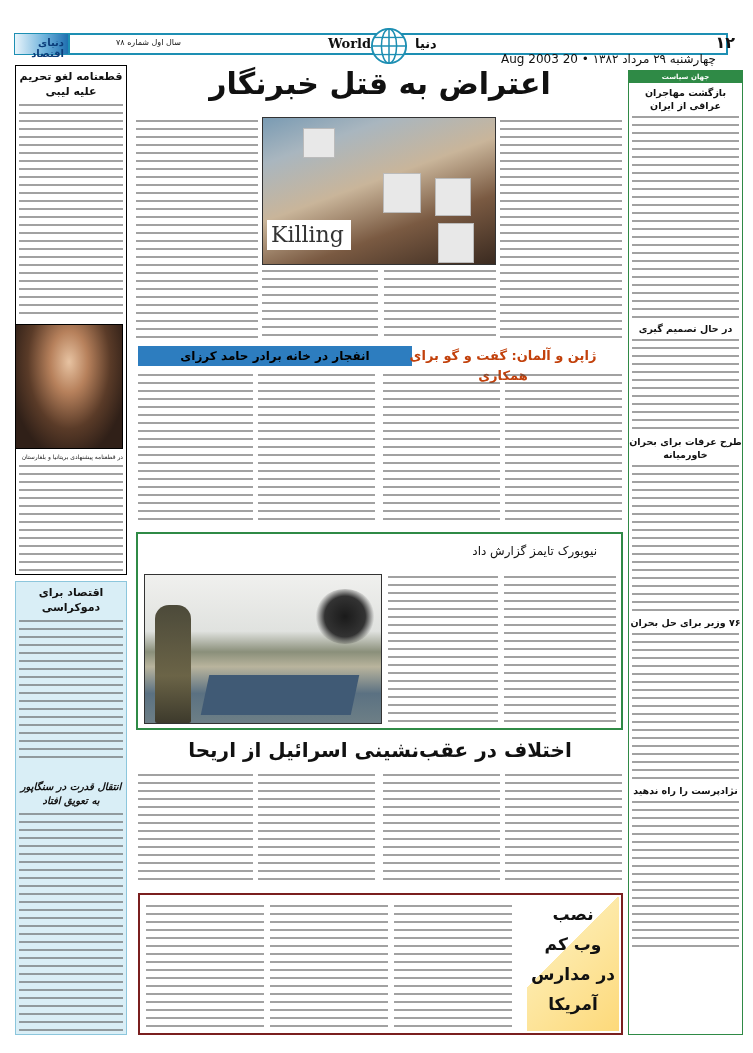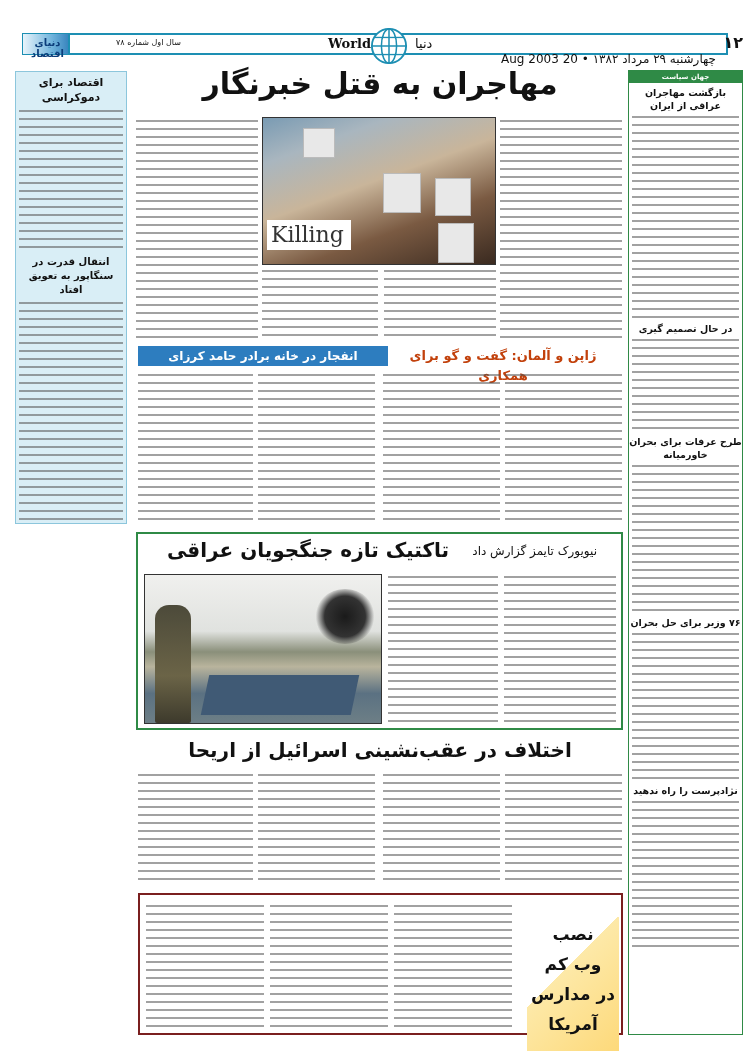--- a/index.html
+++ b/index.html
@@ -1,30 +1,30 @@
 <!DOCTYPE html>
 <html><head>
 <meta charset="utf-8">
 <style>
   * { box-sizing: border-box; margin: 0; padding: 0; }
   html, body { width: 753px; height: 1053px; background: #ffffff; overflow: hidden; }
   body { font-family: "DejaVu Sans", sans-serif; color: #111; position: relative; direction: ltr; }
 
   
   .header { position: absolute; top: 33px; left: 10px; width: 733px; height: 22px; }
-  .logo-box { position: absolute; left: 12px; top: 0; width: 55px; height: 22px; border: 1px solid #1d8fb3;
-              background: linear-gradient(90deg,#e8f4fb 0%,#6fb3dc 55%,#1f6fb0 100%); text-align: center; }
+  .logo-box { position: absolute; left: 4px; top: 0; width: 55px; height: 22px; border: 1px solid #1d8fb3;
+              background: linear-gradient(90deg,#e8f4fb 0%,#6fb3dc 55%,#1f6fb0 100%); }
   .logo-box span { position: absolute; right: 4px; top: 3px; font-size: 10px; font-weight: bold; color: #0b3d7a; direction: rtl; }
   .hdr-bar { position: absolute; left: 58px; top: 0; width: 660px; height: 22px; border: 2px solid #1d8fb3; background: #fff; }
   .hdr-left { position: absolute; left: 10px; top: 3px; font-size: 8px; direction: rtl; margin-left: 36px; }
   .hdr-right { position: absolute; right: 10px; top: 17px; font-size: 12px; direction: rtl; }
   .hdr-world { position: absolute; left: 258px; top: 1px; font-family: "DejaVu Serif", serif; font-weight: bold; font-size: 13px; }
-  .hdr-donya { position: absolute; left: 345px; top: 1px; font-weight: normal; font-size: 13px; direction: rtl; }
+  .hdr-donya { position: absolute; left: 345px; top: 1px; font-weight: bold; font-size: 13px; direction: rtl; }
   .globe { position: absolute; left: 300px; top: -8px; width: 38px; height: 38px; }
-  .page-num { position: absolute; right: 0; top: 0; font-size: 16px; font-weight: bold; }
+  .page-num { position: absolute; right: 8px; top: 0; font-size: 16px; font-weight: bold; }
 
   
   .col { position: absolute; direction: rtl; }
   .textblock { font-size: 6px; line-height: 8.2px; color: #222; text-align: justify; }
   .fill-lines { width: 100%; background: repeating-linear-gradient(180deg, transparent 0px, transparent 2px, #555 2px, #555 4px, transparent 4px, transparent 8px); opacity: .55; }
 
   
   .left-col { left: 15px; top: 65px; width: 112px; height: 970px; }
   .box { border: 1px solid #000; padding: 3px; background: #fff; }
   .box-title { font-weight: bold; text-align: center; font-size: 11px; line-height: 15px; }
@@ -40,38 +40,38 @@
   
   .main-title { position: absolute; left: 135px; top: 66px; width: 490px; text-align: center; direction: rtl;
                 font-size: 30px; font-weight: bold; font-family: "DejaVu Sans", sans-serif; letter-spacing: -0.5px; }
   .photo-protest { position: absolute; left: 262px; top: 117px; width: 234px; height: 148px; border: 1px solid #333;
                    background: linear-gradient(160deg,#7a9bb3 0%,#a9b6bf 20%,#c9b59a 45%,#7a5a42 70%,#3a2a20 100%); overflow: hidden; }
   .photo-protest .sign { position: absolute; left: 4px; bottom: 14px; width: 84px; height: 30px; background: #fff;
                          font-family: "DejaVu Serif", serif; font-size: 22px; line-height: 30px; color: #333; padding-left: 4px; direction: ltr; }
   .photo-protest .paper { position: absolute; background: #e8e8e8; border: 1px solid #bbb; }
 
   .sec-banner { position: absolute; height: 20px; line-height: 20px; text-align: center; font-weight: bold; direction: rtl; }
-  .karzai { left: 138px; top: 346px; width: 250px; background: #2d7dbf; color: #ffffff; font-size: 12px; }
+  .karzai { left: 138px; top: 346px; width: 274px; background: #2d7dbf; color: #000000; font-size: 12px; }
   .japan { left: 383px; top: 346px; width: 240px; color: #c2410c; font-size: 13px; }
 
   .iraq-box { position: absolute; left: 136px; top: 532px; width: 487px; height: 198px; border: 2px solid #2f8a46; }
   .iraq-title { position: absolute; left: 5px; top: 4px; width: 330px; text-align: center; font-size: 20px; font-weight: bold; direction: rtl; letter-spacing: 1px; }
   .iraq-byline { position: absolute; right: 24px; top: 10px; font-size: 12px; direction: rtl; }
   .photo-iraq { position: absolute; left: 6px; top: 40px; width: 238px; height: 150px; border: 1px solid #333;
                 background: linear-gradient(180deg,#f0f0ee 0%,#e0e2df 38%,#8a8f7a 52%,#b9b49d 62%,#5b7182 80%,#6d7f86 100%); overflow: hidden; }
   .photo-iraq .smoke { position: absolute; left: 170px; top: 14px; width: 60px; height: 55px; border-radius: 50%; background: radial-gradient(circle,#1a1a1a 0%,#333 50%,transparent 72%); }
   .photo-iraq .soldier { position: absolute; left: 10px; top: 30px; width: 36px; height: 118px; background: linear-gradient(180deg,#4c4a3a,#6b6447 60%,#3d3a2c); border-radius: 14px 14px 2px 2px; }
   .photo-iraq .vehicle { position: absolute; left: 60px; top: 100px; width: 150px; height: 40px; background: #405a75; transform: skewX(-12deg); }
 
   .israel-title { position: absolute; left: 135px; top: 738px; width: 490px; text-align: center; font-size: 20px; font-weight: bold; direction: rtl; }
 
   .schools-box { position: absolute; left: 138px; top: 893px; width: 485px; height: 142px; border: 2px solid #7a1f1f; }
   .schools-title { position: absolute; right: 2px; top: 2px; width: 92px; height: 134px;
                    background: linear-gradient(135deg,#fff 0%,#fff 40%,#fde9a8 40%,#fdd97a 100%);
-                   direction: rtl; text-align: center; font-weight: bold; font-size: 17px; line-height: 30px; padding-top: 2px; margin-top: 20px; }
+                   direction: rtl; text-align: center; font-weight: bold; font-size: 17px; line-height: 30px; padding-top: 2px; }
 
   .lines-col { position: absolute; }
 </style>
 </head>
 <body>
 
 <div class="header">
   <div class="logo-box">
     <span>دنیای اقتصاد</span>
   </div>
@@ -86,29 +86,36 @@
       <line x1="5" y1="11" x2="35" y2="11" stroke="#1d8fb3" stroke-width="1.4"></line>
       <line x1="5" y1="29" x2="35" y2="29" stroke="#1d8fb3" stroke-width="1.4"></line>
     </svg>
     <span class="hdr-donya">دنیا</span>
     <span class="hdr-right">چهارشنبه ۲۹ مرداد ۱۳۸۲ • 20 Aug 2003</span>
   </div>
   <span class="page-num">۱۲</span>
 </div>
 
 <div class="col left-col">
+  <div class="box">
+    <div class="box-title">قطعنامه لغو تحریم علیه لیبی</div>
+    <div class="fill-lines" style="height:218px;margin-top:3px;"></div>
+    <div class="libya-photo"></div>
+    <div class="textblock">در قطعنامه پیشنهادی بریتانیا و بلغارستان</div>
+    <div class="fill-lines" style="height:108px;margin-top:2px;"></div>
+  </div>
   <div class="econ-box" style="margin-top:6px;">
     <div class="box-title">اقتصاد برای دموکراسی</div>
     <div class="fill-lines" style="height:140px;margin-top:3px;"></div>
-    <div class="box-title" style="margin-top:7px;font-size:10px;line-height:14px;">انتقال قدرت در سنگاپور به تعویق افتاد</div>
+    <div class="box-title" style="margin-top:22px;font-size:10px;line-height:14px;font-style:italic;">انتقال قدرت در سنگاپور به تعویق افتاد</div>
     <div class="fill-lines" style="height:220px;margin-top:3px;"></div>
   </div>
 </div>
 
-<div class="main-title">مهاجران به قتل خبرنگار</div>
+<div class="main-title">اعتراض به قتل خبرنگار</div>
 
 <div class="lines-col fill-lines" style="left:500px;top:118px;width:122px;height:222px;"></div>
 <div class="lines-col fill-lines" style="left:136px;top:118px;width:122px;height:222px;"></div>
 <div class="lines-col fill-lines" style="left:262px;top:268px;width:116px;height:72px;"></div>
 <div class="lines-col fill-lines" style="left:384px;top:268px;width:112px;height:72px;"></div>
 
 <div class="photo-protest">
   <div class="paper" style="left:120px;top:55px;width:38px;height:40px;"></div>
   <div class="paper" style="left:172px;top:60px;width:36px;height:38px;"></div>
   <div class="paper" style="left:40px;top:10px;width:32px;height:30px;"></div>
@@ -118,21 +125,20 @@
 
 <div class="sec-banner karzai">انفجار در خانه برادر حامد کرزای</div>
 <div class="sec-banner japan">ژاپن و آلمان: گفت و گو برای همکاری</div>
 
 <div class="lines-col fill-lines" style="left:138px;top:372px;width:115px;height:150px;"></div>
 <div class="lines-col fill-lines" style="left:258px;top:372px;width:117px;height:150px;"></div>
 <div class="lines-col fill-lines" style="left:383px;top:372px;width:117px;height:150px;"></div>
 <div class="lines-col fill-lines" style="left:505px;top:372px;width:117px;height:150px;"></div>
 
 <div class="iraq-box">
-  <div class="iraq-title">تاکتیک تازه جنگجویان عراقی</div>
   <div class="iraq-byline">نیویورک تایمز گزارش داد</div>
   <div class="photo-iraq">
     <div class="smoke"></div>
     <div class="soldier"></div>
     <div class="vehicle"></div>
   </div>
   <div class="lines-col fill-lines" style="left:250px;top:40px;width:110px;height:150px;"></div>
   <div class="lines-col fill-lines" style="left:366px;top:40px;width:112px;height:150px;"></div>
 </div>
 

